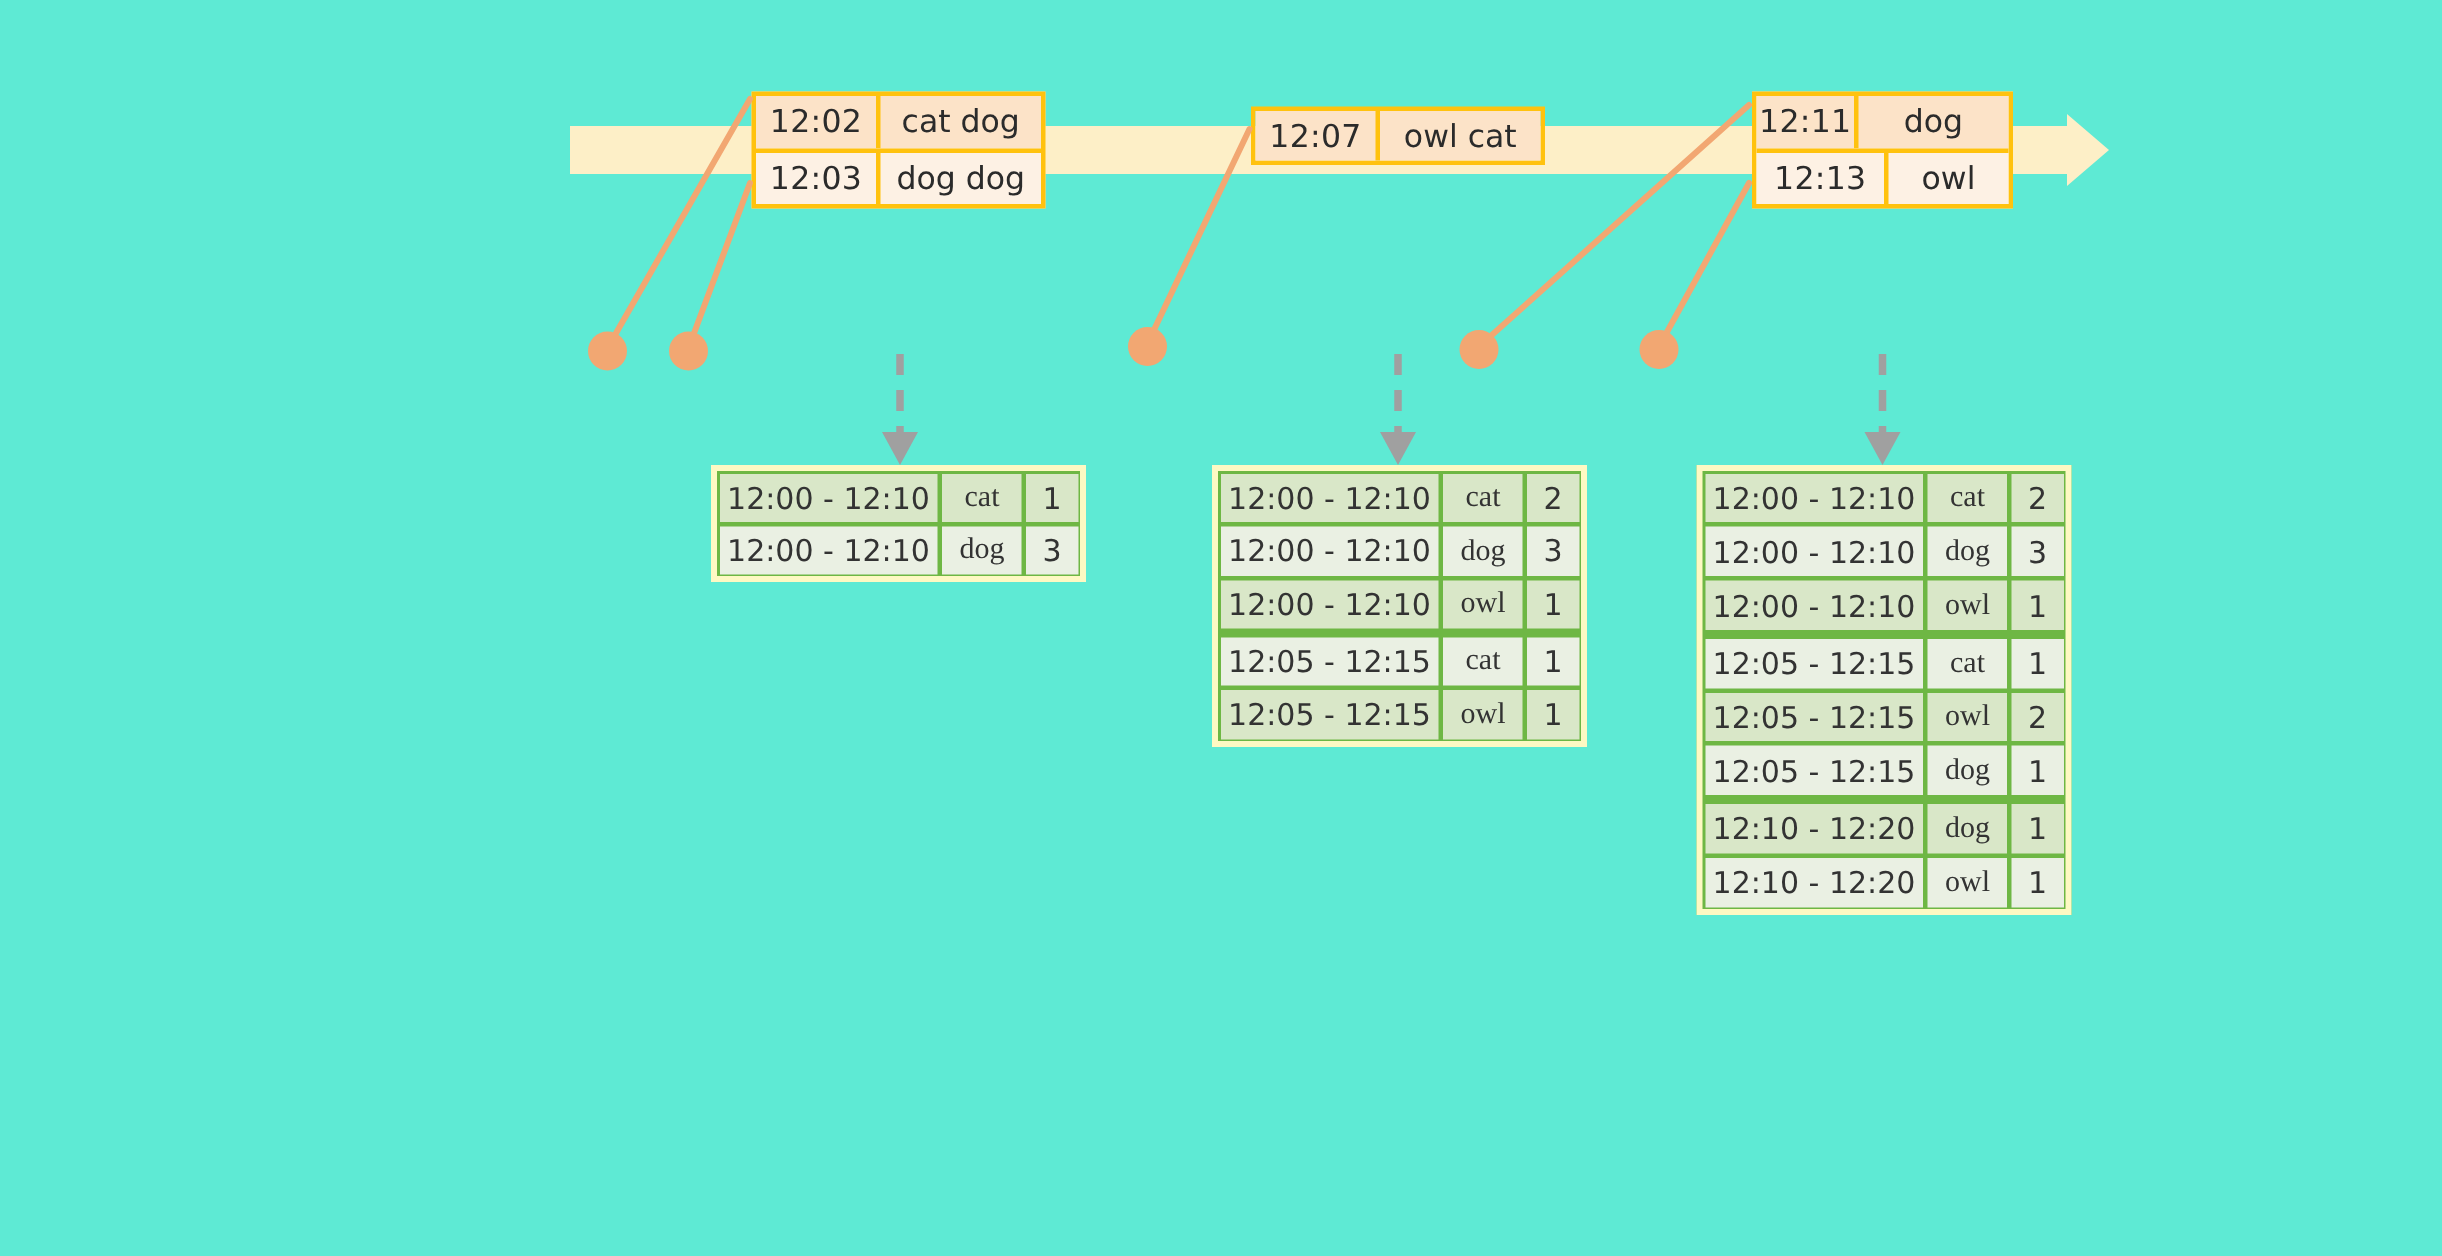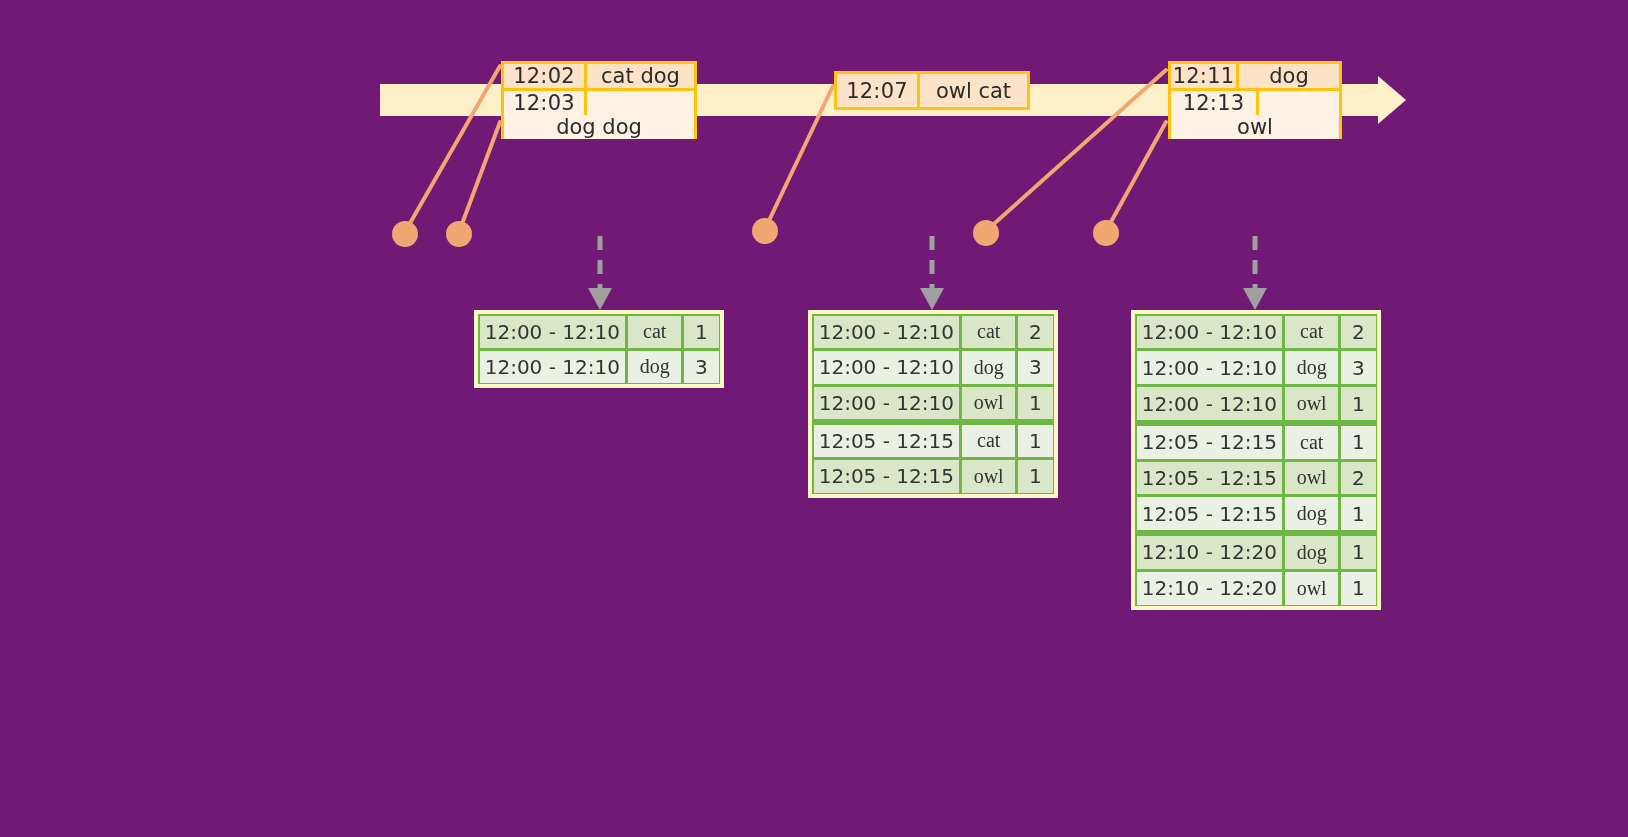--- a/index.html
+++ b/index.html
@@ -13,21 +13,21 @@
     position: relative;
     overflow: hidden;
     font-family: "DejaVu Sans", sans-serif;
   }
 
   #stage {
     position: absolute;
     left: 0; top: 0;
     width: 1628px;
     height: 837px;
-    background: #701a75;
+    background: #5eead4;
     text-align: center;
   }
 
   
   .timeline-bar {
     position: absolute;
     background: #FDEFC7;
   }
   .timeline-arrowhead {
     position: absolute;
@@ -45,21 +45,21 @@
   }
   .event-row {
     display: flex;
     flex: 1 1 auto;
     box-sizing: border-box;
   }
   .event-row + .event-row {
     border-top: 3px solid #FFC20E;
   }
   .event-row.shade-a { background: #FCE3C8; }
-  .event-row.shade-b { background: #FDF1E4; flex-direction: column; }
+  .event-row.shade-b { background: #FDF1E4; }
   .event-time {
     box-sizing: border-box;
     border-right: 3px solid #FFC20E;
     display: flex;
     align-items: center;
     justify-content: center;
     font-size: 21px;
     color: #2b2b2b;
     letter-spacing: 0.2px;
   }

